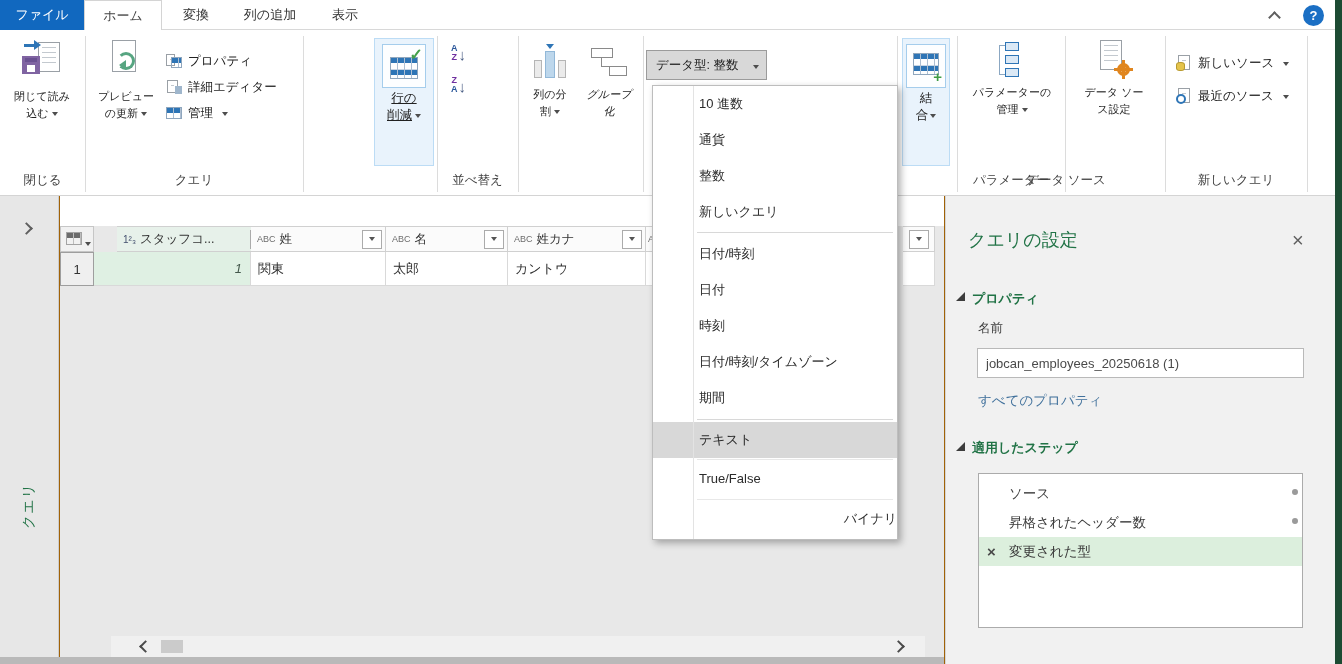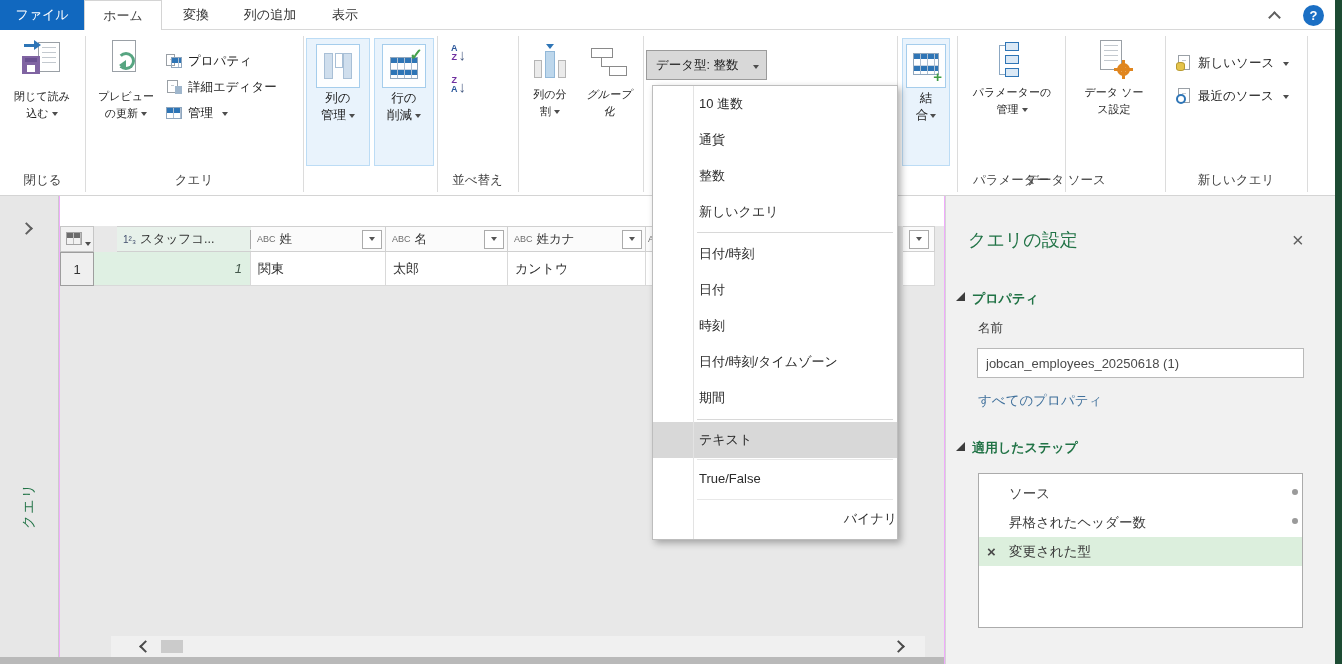--- a/index.html
+++ b/index.html
@@ -1,19 +1,19 @@
 <!DOCTYPE html>
 <html><head>
 <meta charset="utf-8">
 <style>
   * { box-sizing: border-box; margin: 0; padding: 0; }
   html,body { background:#ffffff; }
   #app {
     position: relative; width: 1342px; height: 664px; overflow: hidden;
-    background:#f0abfc; font-family:"Liberation Sans", sans-serif; color:#222;
+    background:#a16207; font-family:"Liberation Sans", sans-serif; color:#222;
     font-size:13px;
   }
   .abs { position:absolute; }
 
   
   .tabbar { position:absolute; left:0; top:0; width:1335px; height:30px; background:#fff; border-bottom:1px solid #d8d8d8; }
   .tab { position:absolute; top:0; height:30px; line-height:30px; text-align:center; font-size:13px; color:#333; cursor:default; }
   .tab-file { background:#1168bf; color:#fff; }
   .tab-active { background:#fff; border:1px solid #d4d4d4; border-bottom:none; height:31px; color:#444; }
   .help-btn { position:absolute; left:1303px; top:5px; width:21px; height:21px; border-radius:50%; background:#1b6fc4; color:#fff; font-weight:bold; font-size:13px; text-align:center; line-height:21px; }
@@ -165,34 +165,26 @@
     <div class="smallbtn" style="top:72px;">
       <span style="position:relative;display:inline-block;width:16px;height:13px;">
         <span class="tblico" style="left:0;top:0;width:16px;height:12px;"></span>
       </span>
       <span>管理</span>
       <span class="crt"></span>
     </div>
     <div class="glabel" style="left:85px;width:218px;">クエリ</div>
     <div class="rsep" style="left:303px;"></div>
 
-    <div class="bluebtn" style="left:306px;width:64px;">
-      <div class="ibox">
-        <div class="abs" style="left:7px;top:8px;width:9px;height:26px;background:#cfdeed;border:1px solid #a8bfd6;"></div>
-        <div class="abs" style="right:7px;top:8px;width:9px;height:26px;background:#cfdeed;border:1px solid #a8bfd6;"></div>
-        <div class="abs" style="left:18px;top:8px;width:8px;height:15px;background:#fff;border:1px solid #a8bfd6;"></div>
-      </div>
-      <div class="lbl" style="width:36px;"><span>列の管理</span><span class="crt"></span></div>
-    </div>
     <div class="bluebtn" style="left:374px;width:60px;">
       <div class="ibox">
         <div class="tblico" style="left:7px;top:12px;width:28px;height:22px;"></div>
         <div class="check" style="right:2px;top:2px;">✓</div>
       </div>
-      <div class="lbl" style="width:36px;"><span>行の削減</span><span class="crt"></span></div>
+      <div class="lbl" style="width:36px;text-decoration:underline;"><span>行の削減</span><span class="crt"></span></div>
     </div>
     <div class="rsep" style="left:437px;"></div>
 
     <div class="abs" style="left:451px;top:14px;">
       <span class="sortletters"><span style="color:#2b579a;">A</span><br><span style="color:#7030a0;">Z</span></span><span class="arrowdn">↓</span>
     </div>
     <div class="abs" style="left:451px;top:46px;">
       <span class="sortletters"><span style="color:#7030a0;">Z</span><br><span style="color:#2b579a;">A</span></span><span class="arrowdn">↓</span>
     </div>
     <div class="glabel" style="left:437px;width:81px;">並べ替え</div>

